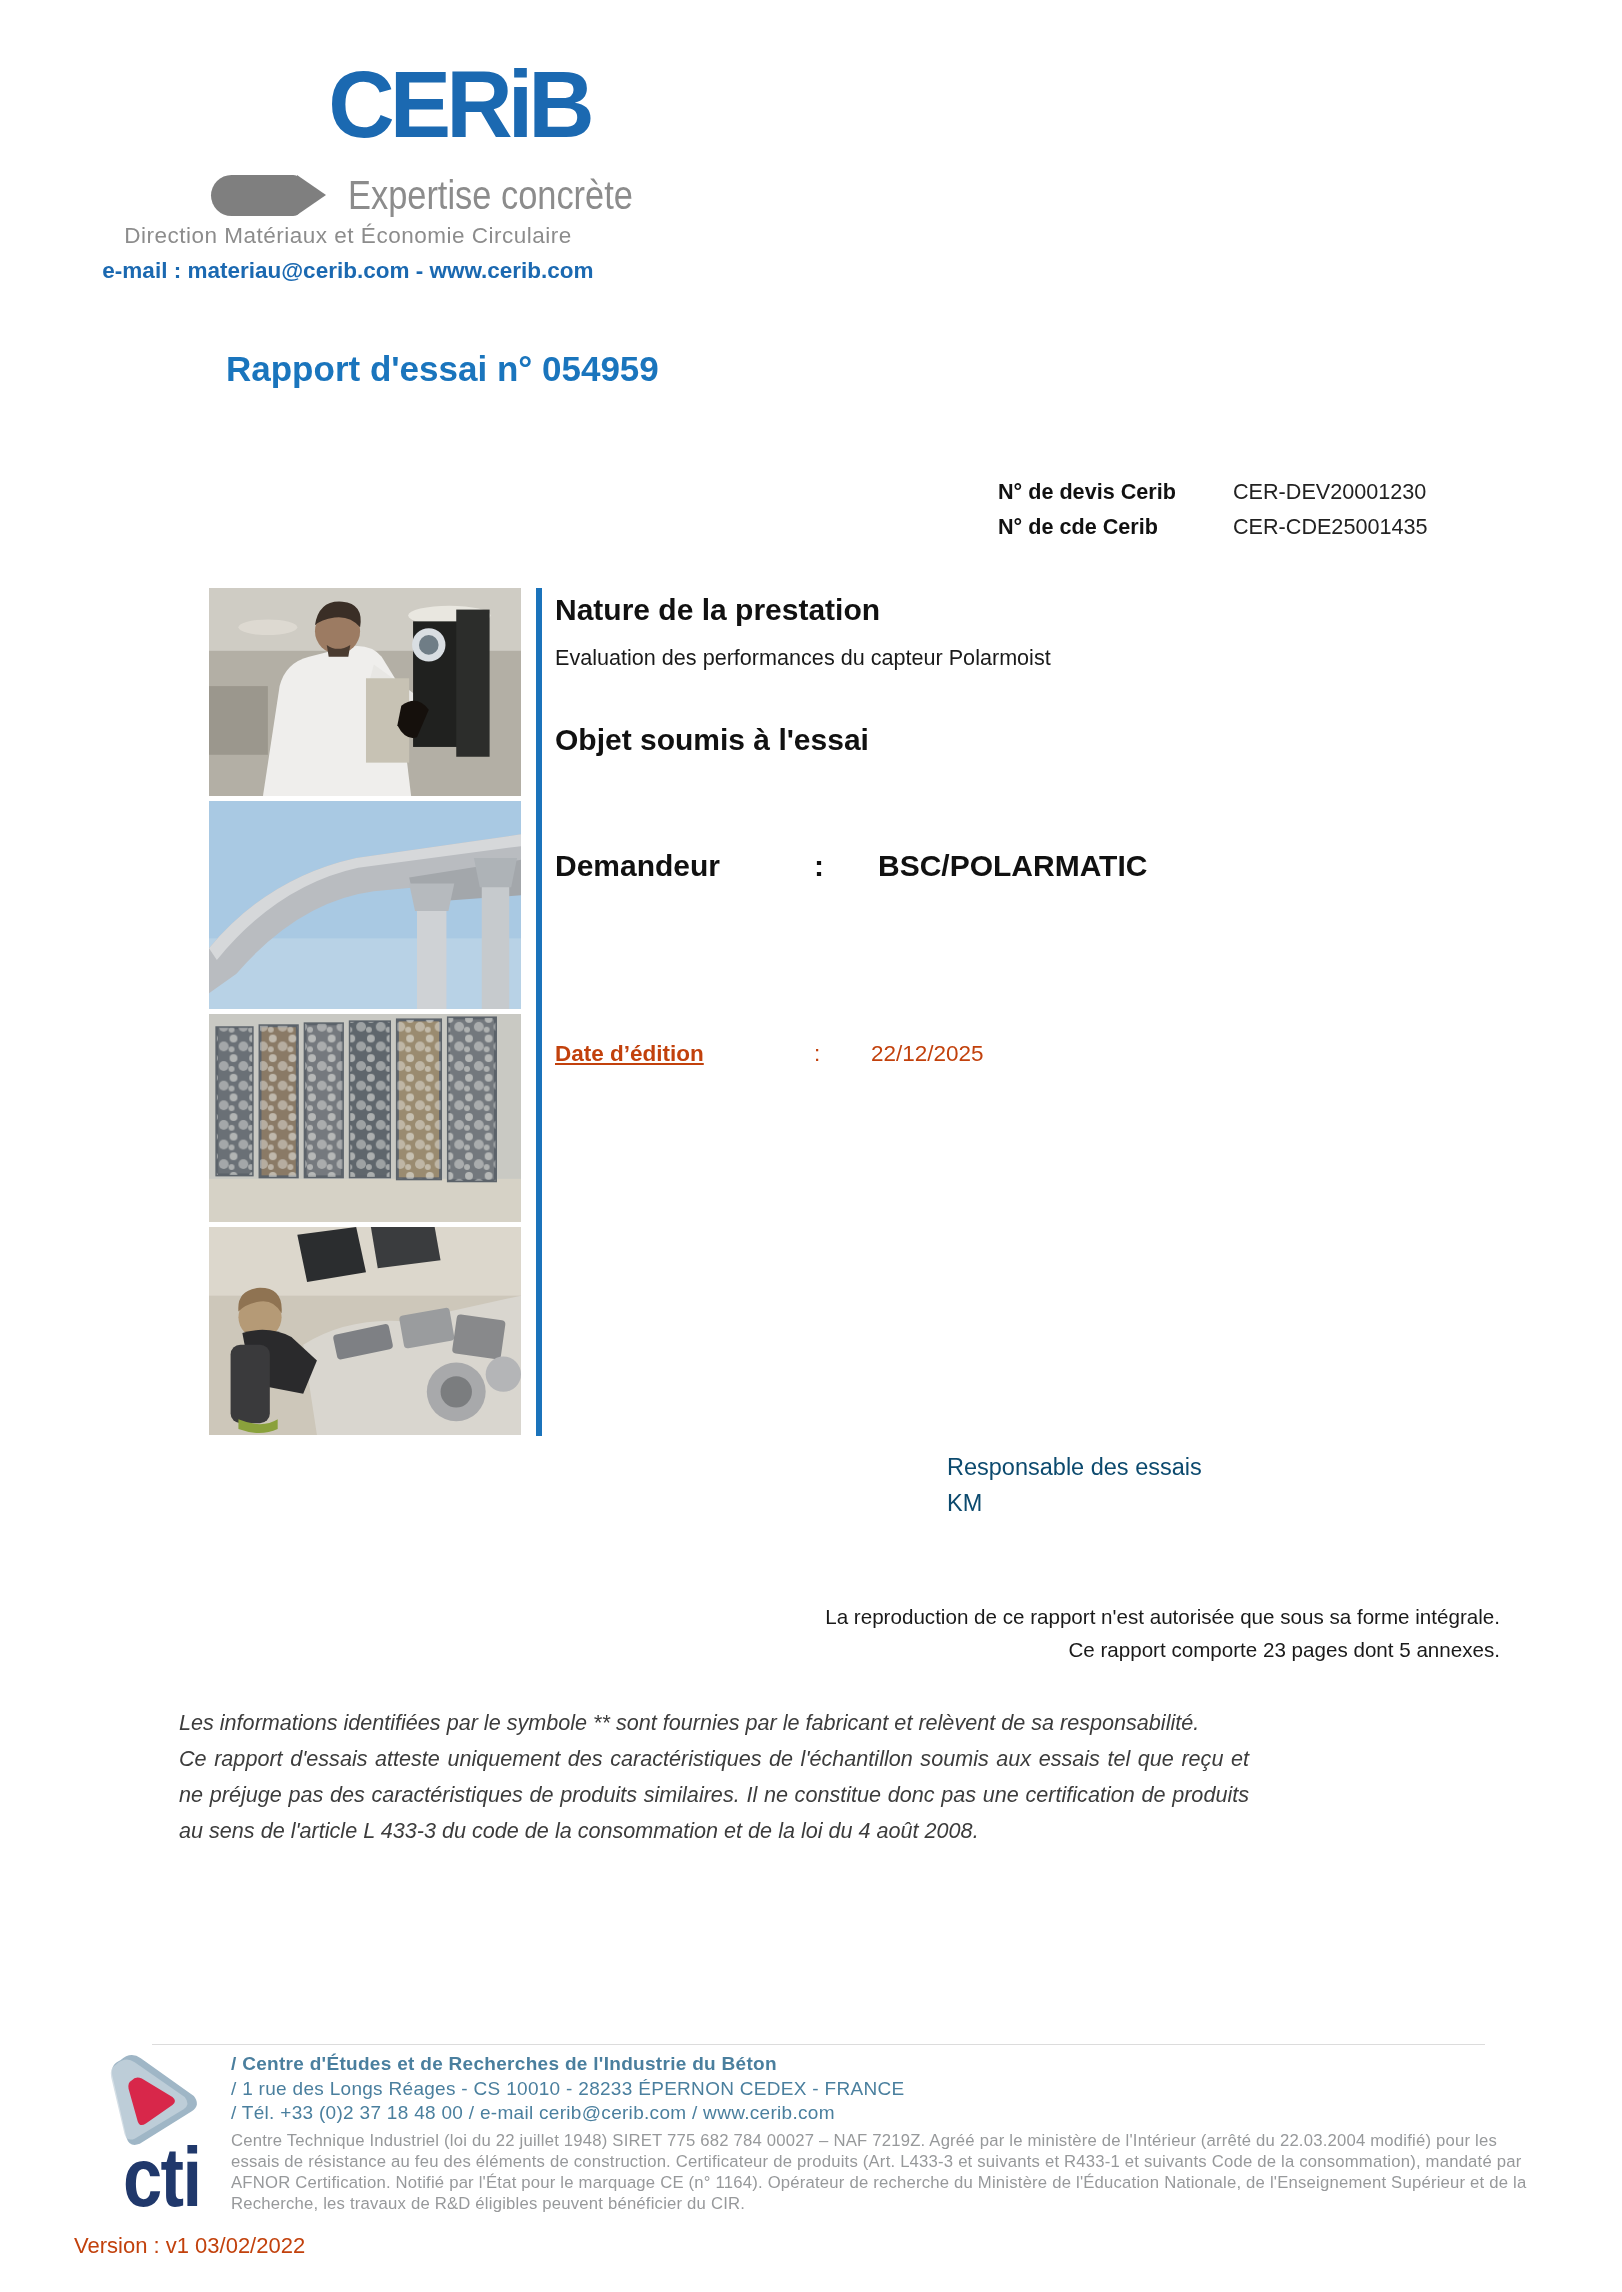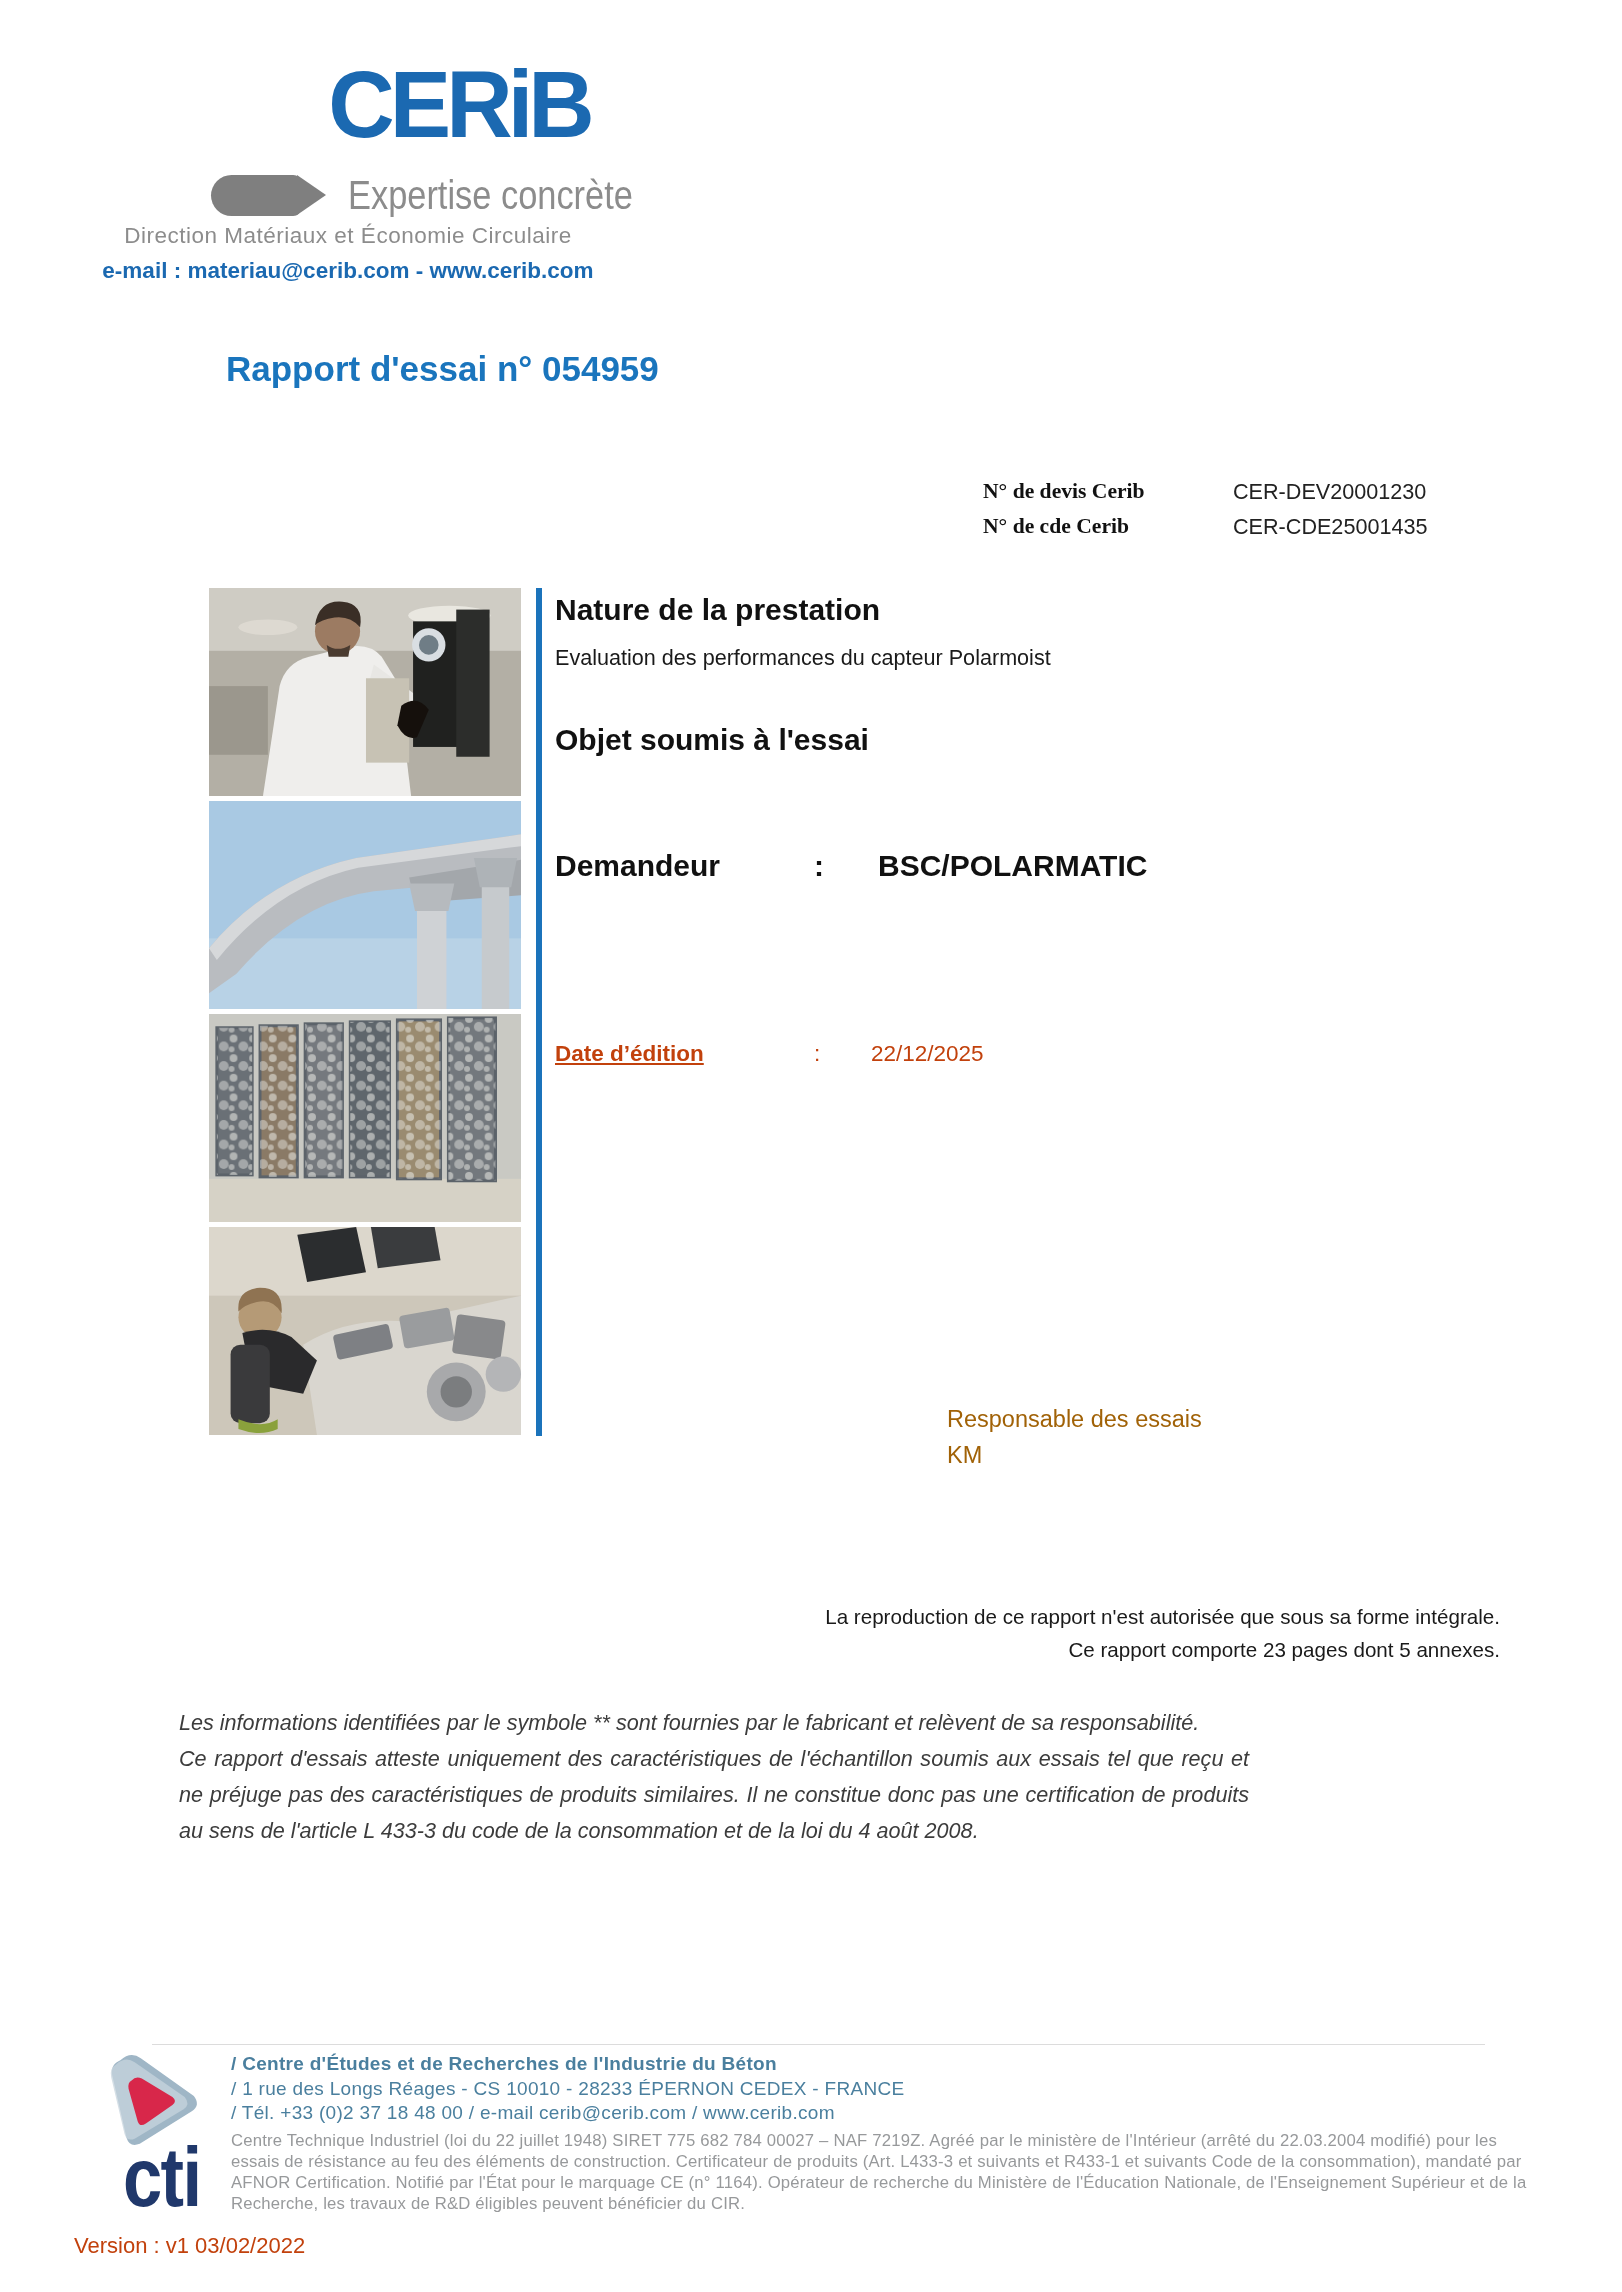--- a/index.html
+++ b/index.html
@@ -25,21 +25,21 @@
   .dept-line{ position:absolute; left:93px; top:223px; width:510px; text-align:center;
     font-size:22.5px; color:#8c8c8c; letter-spacing:0.5px; }
   .email-line{ position:absolute; left:93px; top:250px; width:510px; text-align:center;
     font-size:22.5px; font-weight:bold; color:#1b69b1;margin-top:8px; }
 
   
   .report-title{ position:absolute; left:211px; top:349px; font-size:35px; font-weight:bold; color:#1a75bd;margin-left:15px; }
 
   
   .ref-row{ position:absolute; left:983px; width:510px; height:31px; font-size:21.6px; }
-  .ref-row .lbl{ position:absolute; left:0; font-weight:bold; color:#111;font-family:Liberation Serif, serif; }
+  .ref-row .lbl{ position:absolute; left:15px; font-weight:bold; color:#111; }
   .ref-row .val{ position:absolute; left:250px; color:#222; }
   .ref-row.r1{ top:479px; }
   .ref-row.r2{ top:514px; }
 
   
   .photo-strip{ position:absolute; left:209px; top:588px; width:312px; }
   .photo{ width:312px; height:208px; margin-bottom:4.9px; overflow:hidden; background:#cccccc; }
   .photo svg{ display:block; width:100%; height:100%; }
 
   .accent-bar{ position:absolute; left:536px; top:588px; width:5.9px; height:848px; background:#1b73bb; }
@@ -52,21 +52,21 @@
   .demandeur-row{ position:absolute; left:555px; top:849px; font-size:30px; font-weight:bold; color:#111; }
   .demandeur-row .sep{ position:absolute; left:259px; top:0; }
   .demandeur-row .val{ position:absolute; left:323px; top:0; white-space:nowrap; }
 
   .date-row{ position:absolute; left:555px; top:1041px; font-size:22.5px; color:#c2410c;text-decoration:underline; }
   .date-row .lbl{ font-weight:bold; }
   .date-row .sep{ position:absolute; left:259px; top:0; }
   .date-row .val{ position:absolute; left:316px; top:0; white-space:nowrap; }
 
   
-  .responsable{ position:absolute; left:947px; top:1401px; font-size:23.5px; line-height:36px; color:#a16207; }
+  .responsable{ position:absolute; left:947px; top:1449px; font-size:23.5px; line-height:36px; color:#0c4a6e; }
 
   
   .notice{ position:absolute; left:618px; top:1600px; width:882px; text-align:right;
     font-size:20.6px; line-height:33px; color:#1a1a1a; }
 
   
   .disclaimer{ position:absolute; left:179px; top:1705px; width:1070px;
     font-size:21.6px; font-style:italic; line-height:36px; text-align:justify; color:#3c3c3c; }
   .disclaimer p{ margin:0; }
 

